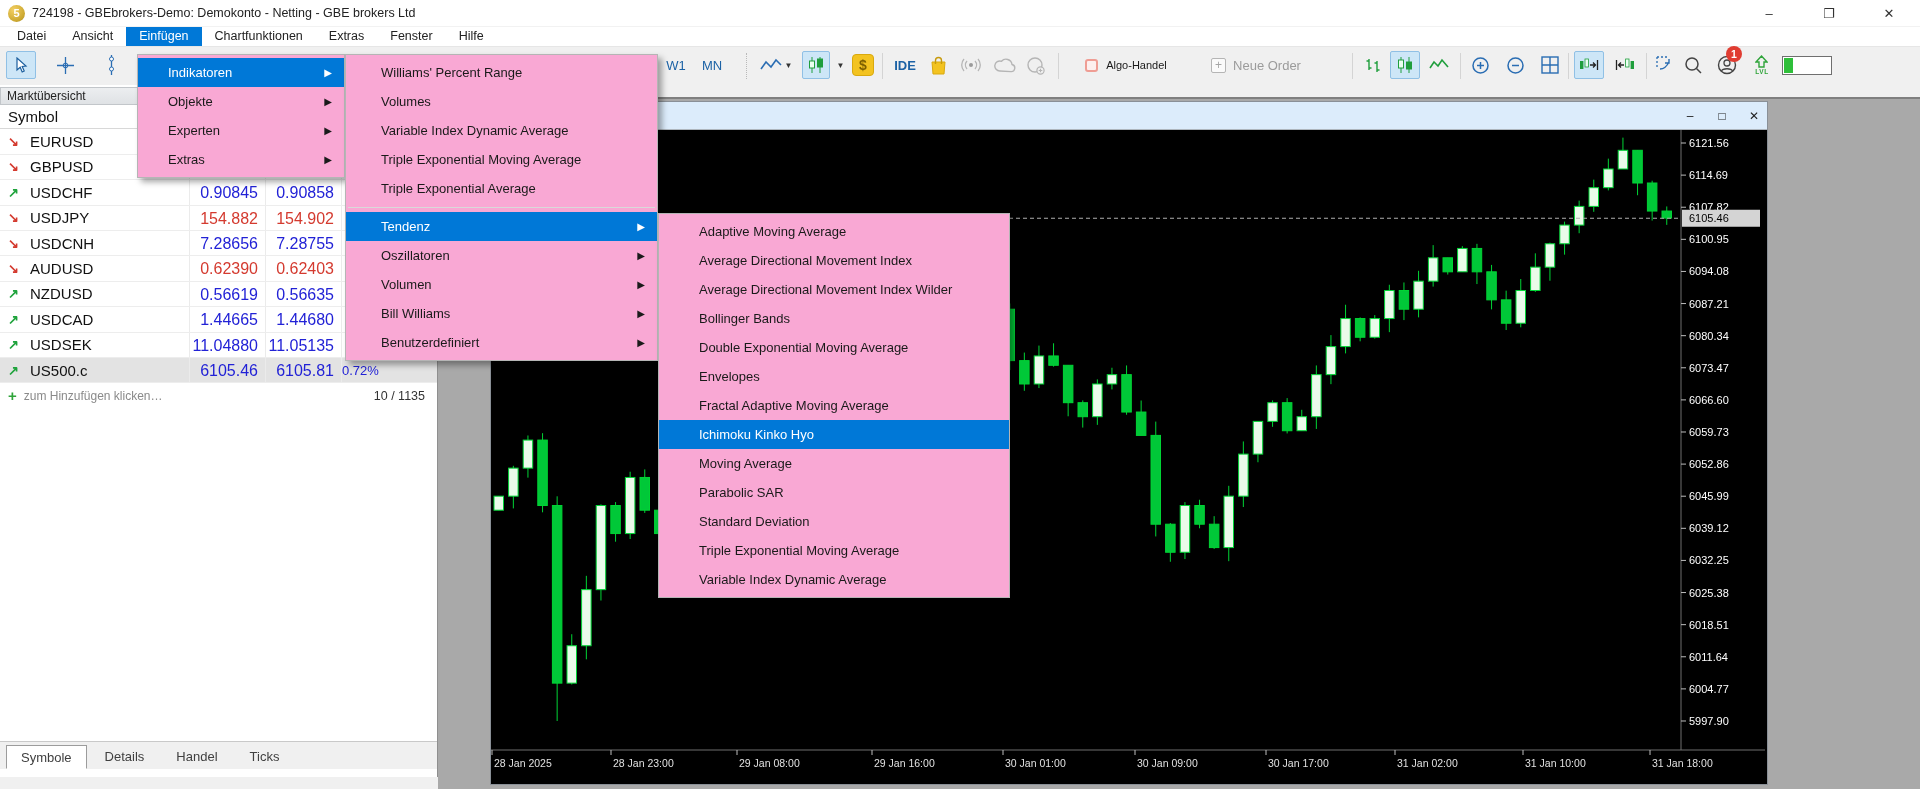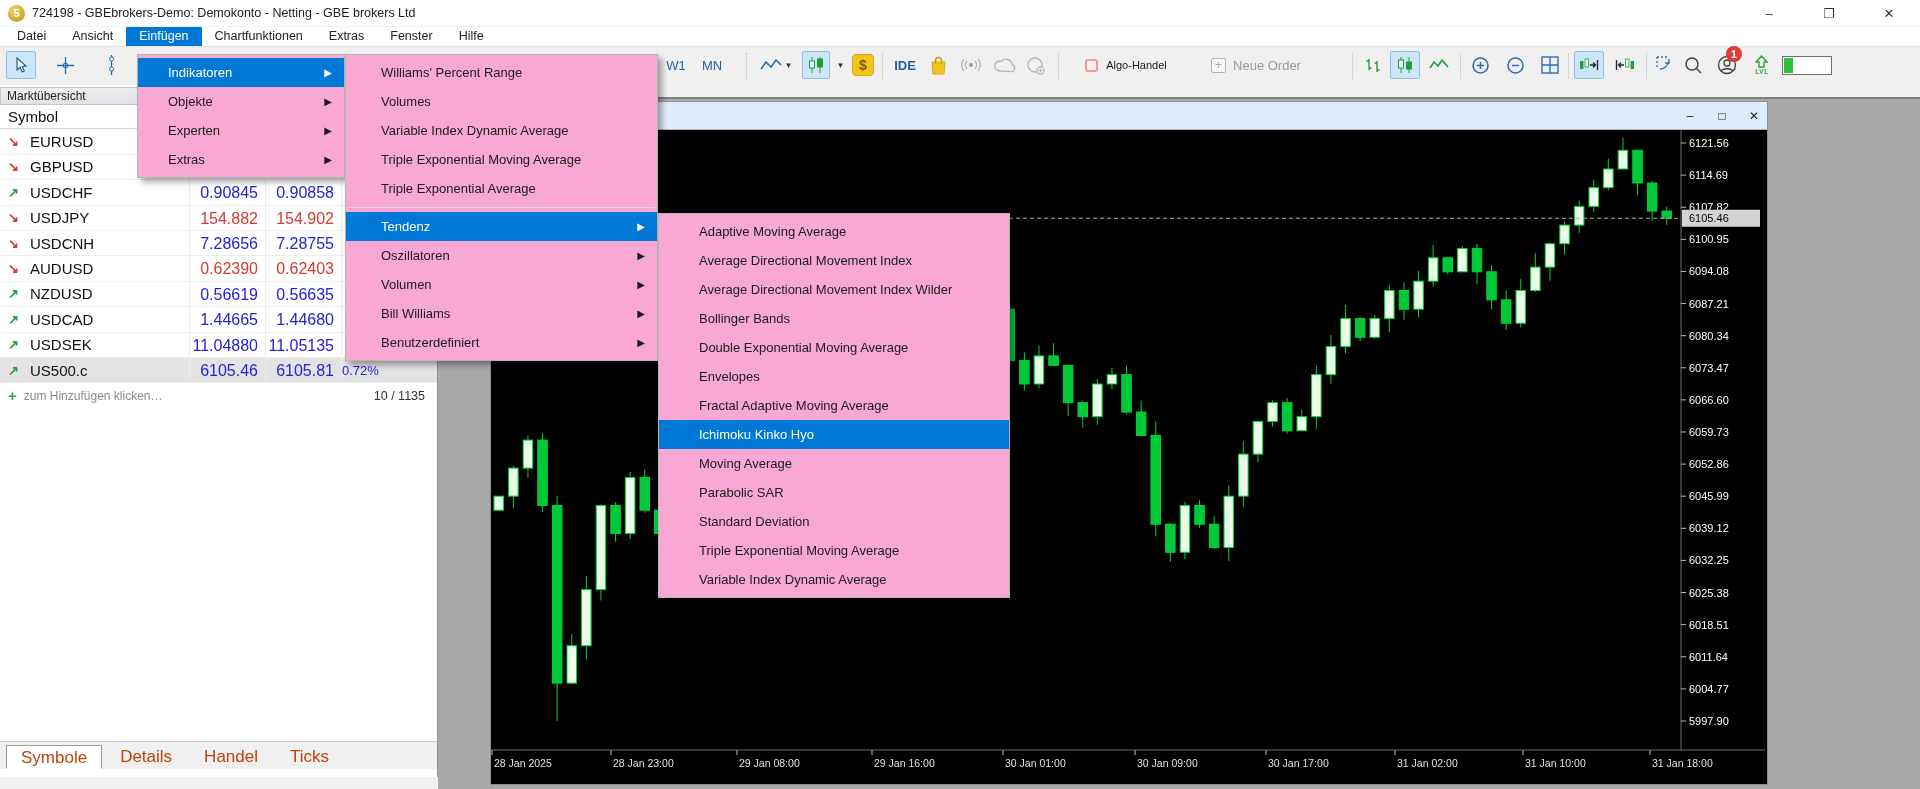--- a/index.html
+++ b/index.html
@@ -59,21 +59,21 @@
   .c-extra { width:94px; text-align:left; padding-right:9px; font-size:13px; }
   .arr { font-size:13px; font-weight:bold; width:14px; }
   .arr.up { color:#1fa33c; } .arr.down { color:#d43a2f; }
   .val-red { color:#d43a2f; } .val-blue { color:#2222d6; }
   .sym-name { font-size:15px; color:#111; }
   .mw-footer { position:absolute; left:0; width:437px; height:25px; display:flex; align-items:center; }
   .add-plus { color:#2fa43a; font-size:15px; font-weight:bold; padding:0 7px 0 8px; }
   .add-label { color:#8a8a8a; font-size:12px; }
   .count-label { position:absolute; right:12px; color:#333; font-size:12.5px; }
   .mw-tabs { position:absolute; left:0; top:656px; width:437px; height:28px; background:#f0f0f0; border-top:1px solid #c9c9c9; display:flex; align-items:flex-end; padding-left:6px; gap:4px; }
-  .mw-tab { height:24px; padding:0 14px; line-height:23px; font-size:17px; color:#c2410c; }
+  .mw-tab { height:24px; padding:0 14px; line-height:23px; font-size:13px; color:#404040; }
   .mw-tab.active { background:#fff; border:1px solid #9c9c9c; border-bottom:1px solid #fff; }
 
   
   .chart-window { position:absolute; left:490px; top:101px; width:1278px; height:684px; border:1px solid #8a9097; background:#000; }
   .chart-titlebar { position:absolute; left:0; top:0; width:100%; height:28px; background:#dcecfb; border-bottom:1px solid #aeb6bd; }
   .cw-btn { position:absolute; top:5px; width:26px; height:18px; text-align:center; line-height:18px; font-size:12px; color:#222; }
   .chart-black { position:absolute; left:0; top:28px; width:1276px; height:654px; background:#000; }
 
   
   .popup { position:absolute; background:#f9a8d4; border:1px solid #b5b5b5; box-shadow:4px 4px 6px rgba(0,0,0,0.35); padding:3px 0; z-index:100; }

